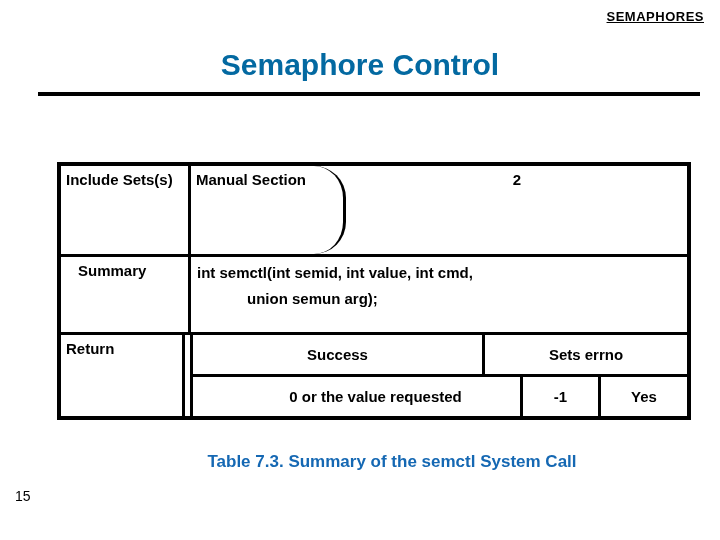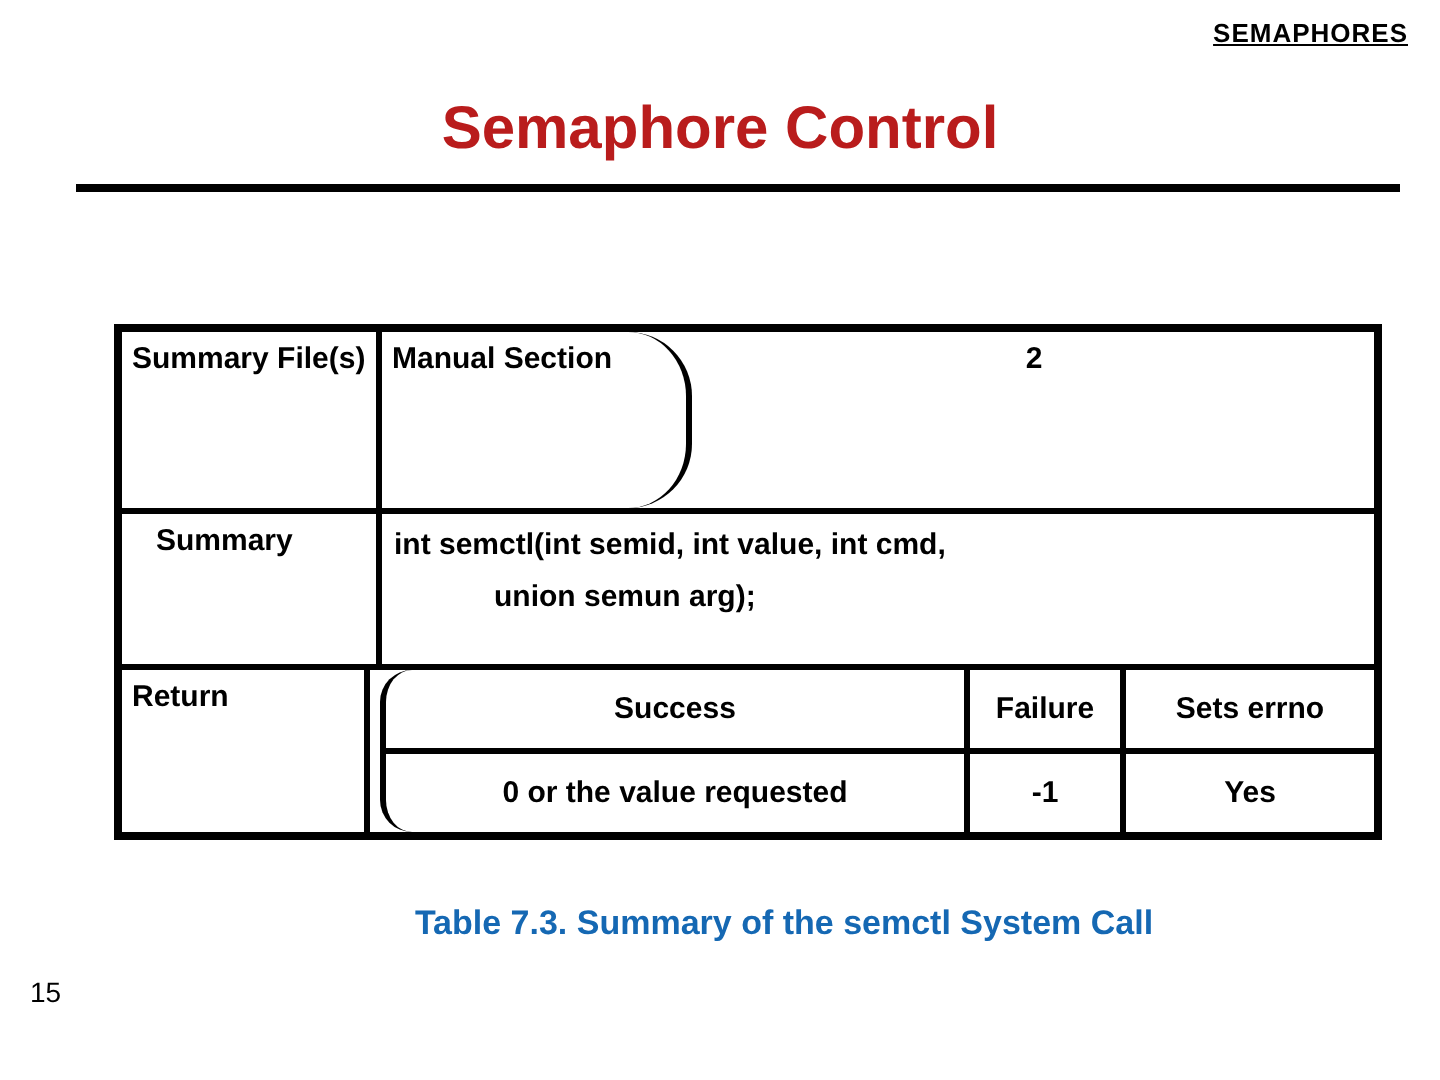--- a/index.html
+++ b/index.html
@@ -70,25 +70,24 @@
   .cell-return-label { width: 124px; border-right: 3px solid #000; }
   .return-gap { width: 5px; }
 
   
   .return-table {
     flex: 1;
     border-left: 3px solid #000;
     display: flex;
     flex-direction: column;
     box-sizing: border-box;
-    border-radius: 16px;
   }
   .rt-row { display: flex; box-sizing: border-box; }
   .rt-header { height: 42px; border-bottom: 3px solid #000; }
-  .rt-values { flex: 1; }
+  .rt-values { flex: 1; padding-left: 38px; }
   .rt-cell {
     box-sizing: border-box;
     display: flex;
     align-items: center;
     justify-content: center;
     text-align: center;
   }
   .rt-success { width: 292px; border-right: 3px solid #000; }
   .rt-failure { width: 78px;  border-right: 3px solid #000; }
   .rt-errno   { flex: 1; }
@@ -109,47 +108,46 @@
     top: 488px; left: 15px;
     font-size: 14px;
     font-weight: normal;
   }
 </style>
 </head>
 <body>
 
 <div class="header-label">SEMAPHORES</div>
 
-<div class="slide-title" style="color: #b91c1c;">Semaphore Control</div>
+<div class="slide-title" style="color: #0369a1;">Semaphore Control</div>
 
 <div class="title-rule"></div>
 
 <div class="spec-table">
 
   <div class="row row-include">
-    <div class="cell cell-include-label">Summary File(s)</div>
+    <div class="cell cell-include-label">Include Sets(s)</div>
     <div class="cell cell-manual-label">Manual Section</div>
     <div class="cell cell-manual-value">2</div>
   </div>
 
   <div class="row row-summary">
     <div class="cell cell-summary-label">Summary</div>
     <div class="cell cell-summary-value">
       <div class="summary-line1">int semctl(int semid, int value, int cmd,</div>
       <div class="summary-line2">union semun arg);</div>
     </div>
   </div>
 
   <div class="row row-return">
     <div class="cell cell-return-label">Return</div>
     <div class="return-gap"></div>
     <div class="return-table">
       <div class="rt-row rt-header">
         <div class="rt-cell rt-success">Success</div>
-        <div class="rt-cell rt-failure">Failure</div>
         <div class="rt-cell rt-errno">Sets errno</div>
       </div>
       <div class="rt-row rt-values">
         <div class="rt-cell rt-success">0 or the value requested</div>
         <div class="rt-cell rt-failure">-1</div>
         <div class="rt-cell rt-errno">Yes</div>
       </div>
     </div>
   </div>
 

